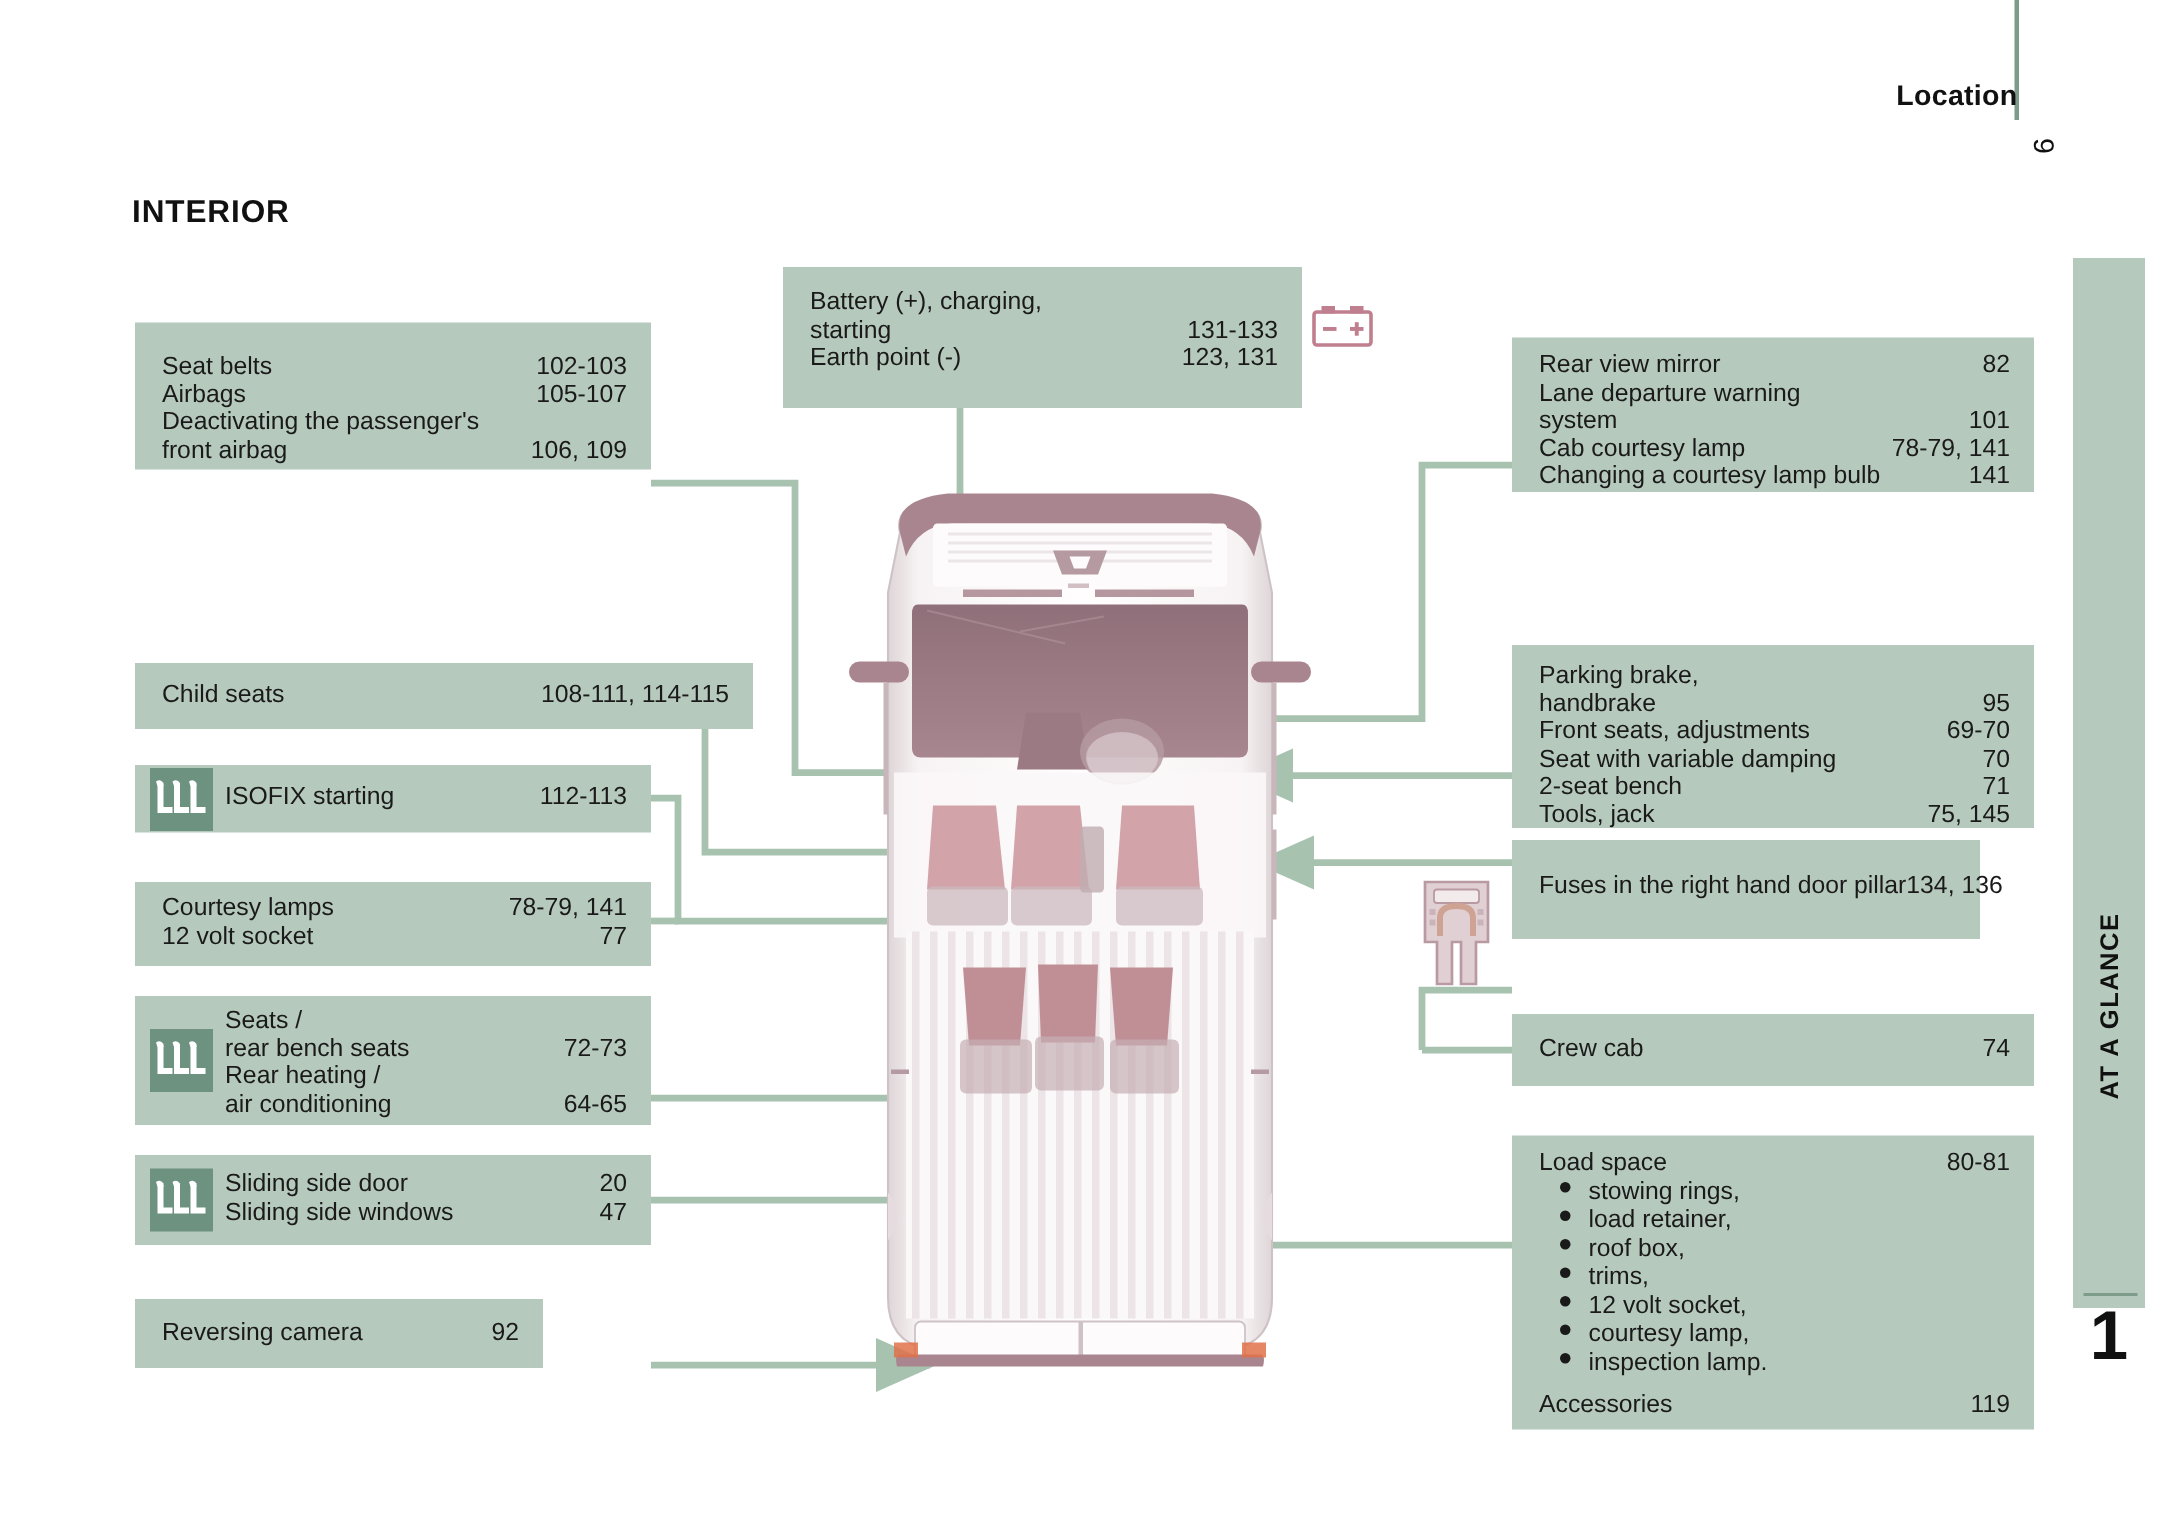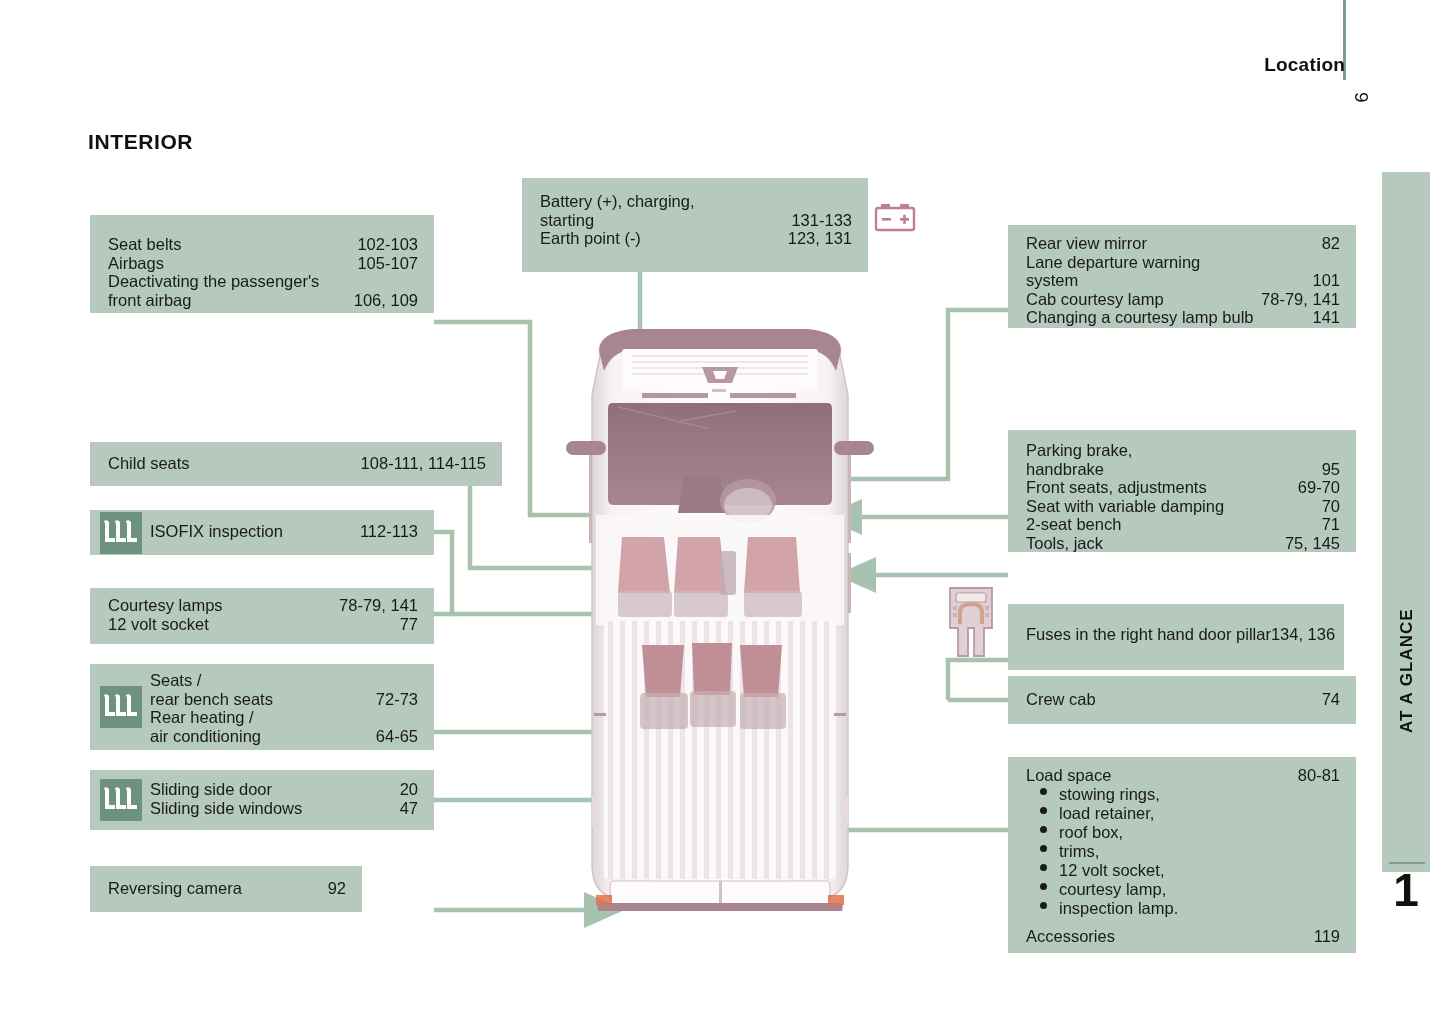--- a/index.html
+++ b/index.html
@@ -316,21 +316,21 @@
           <path d="M4,9 q3,-2 5,1 l0,2 l-4,0 Z"></path>
           <path d="M16,11 L20,11 L20,26 L26,26 L26,30 L16,30 Z"></path>
           <path d="M15,9 q3,-2 5,1 l0,2 l-4,0 Z"></path>
           <path d="M27,11 L31,11 L31,26 L37,26 L37,30 L27,30 Z"></path>
           <path d="M26,9 q3,-2 5,1 l0,2 l-4,0 Z"></path>
         </g>
       </svg>
     </span>
     <div class="rows" style="padding-top:12px;">
       <div class="row">
-        <span class="lbl">ISOFIX inspection</span>
+        <span class="lbl">ISOFIX starting</span>
         <span class="fill"></span>
         <span class="pg">112-113</span>
       </div>
     </div>
   </div>
 
   <div class="box" style="left:90px;top:588px;width:344px;height:56px;">
     <div class="rows" style="padding-top:8px;">
       <div class="row">
         <span class="lbl">Courtesy lamps</span>
@@ -497,21 +497,21 @@
         <span class="pg">71</span>
       </div>
       <div class="row">
         <span class="lbl">Tools, jack</span>
         <span class="fill"></span>
         <span class="pg">75, 145</span>
       </div>
     </div>
   </div>
 
-  <div class="box" style="left:1008px;top:604px;width:336px;height:66px;">
+  <div class="box" style="left:1008px;top:560px;width:312px;height:66px;">
     <div class="rows" style="padding-top:21px;">
       <div class="row">
         <span class="lbl">Fuses in the right hand door pillar</span>
         <span class="fill"></span>
         <span class="pg">134, 136</span>
       </div>
     </div>
   </div>
 
   <div class="box" style="left:1008px;top:676px;width:348px;height:48px;">

